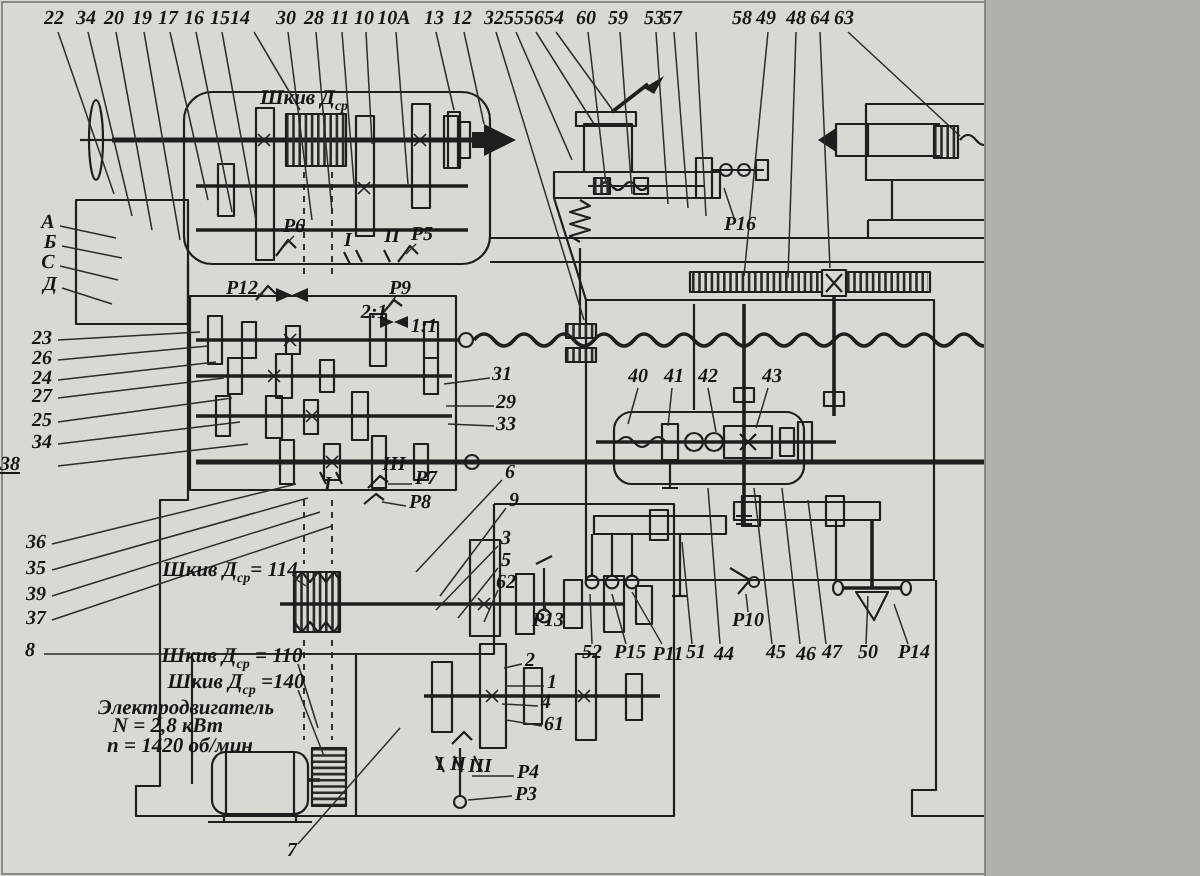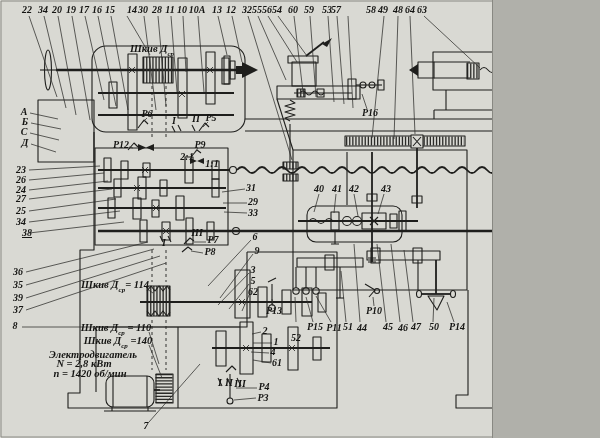--- a/index.html
+++ b/index.html
@@ -316,21 +316,21 @@
         <line x1="149" y1="345" x2="162" y2="378" class="lead"></line>
       </g>
   </svg>
 <div class="lbl" style="left: 27px; top: 10px;">22</div>
     <div class="lbl" style="left: 43px; top: 10px;">34</div>
     <div class="lbl" style="left: 57px; top: 10px;">20</div>
     <div class="lbl" style="left: 71px; top: 10px;">19</div>
     <div class="lbl" style="left: 84px; top: 10px;">17</div>
     <div class="lbl" style="left: 97px; top: 10px;">16</div>
     <div class="lbl" style="left: 110px; top: 10px;">15</div>
-    <div class="lbl" style="left: 132px; top: 10px;">14</div>
+    <div class="lbl" style="left: 120px; top: 10px;">14</div>
     <div class="lbl" style="left: 143px; top: 10px;">30</div>
     <div class="lbl" style="left: 157px; top: 10px;">28</div>
     <div class="lbl" style="left: 170px; top: 10px;">11</div>
     <div class="lbl" style="left: 182px; top: 10px;">10</div>
     <div class="lbl" style="left: 197px; top: 10px;">10А</div>
     <div class="lbl" style="left: 217px; top: 10px;">13</div>
     <div class="lbl" style="left: 231px; top: 10px;">12</div>
     <div class="lbl" style="left: 247px; top: 10px; text-align: right;">32</div>
     <div class="lbl" style="left: 257px; top: 10px;">55</div>
     <div class="lbl" style="left: 267px; top: 10px;">56</div>
@@ -348,21 +348,21 @@
     <div class="lbl" style="left: 24px; top: 112px;">А</div>
     <div class="lbl" style="left: 25px; top: 122px;">Б</div>
     <div class="lbl" style="left: 24px; top: 132px;">С</div>
     <div class="lbl" style="left: 25px; top: 143px;">Д</div>
     <div class="lbl" style="left: 21px; top: 170px;">23</div>
     <div class="lbl" style="left: 21px; top: 180px;">26</div>
     <div class="lbl" style="left: 21px; top: 190px;">24</div>
     <div class="lbl" style="left: 21px; top: 199px; text-align: right;">27</div>
     <div class="lbl" style="left: 21px; top: 211px;">25</div>
     <div class="lbl" style="left: 21px; top: 222px;">34</div>
-    <div class="lbl" style="left: 27px; top: 233px; text-decoration: underline;">38</div>
+    <div class="lbl" style="left: 5px; top: 233px; text-decoration: underline;">38</div>
     <div class="lbl" style="left: 18px; top: 272px;">36</div>
     <div class="lbl" style="left: 18px; top: 285px;">35</div>
     <div class="lbl" style="left: 18px; top: 298px;">39</div>
     <div class="lbl" style="left: 18px; top: 310px;">37</div>
     <div class="lbl" style="left: 15px; top: 326px;">8</div>
     <div class="lbl" style="left: 147px; top: 114px;">Р6</div>
     <div class="lbl" style="left: 174px; top: 121px;">I</div>
     <div class="lbl" style="left: 196px; top: 119px;">II</div>
     <div class="lbl" style="left: 211px; top: 118px;">Р5</div>
     <div class="lbl" style="left: 121px; top: 145px;">Р12</div>
@@ -380,21 +380,21 @@
     <div class="lbl" style="left: 213px; top: 240px;">Р7</div>
     <div class="lbl" style="left: 210px; top: 252px;">Р8</div>
     <div class="lbl" style="left: 197px; top: 233px;">III</div>
     <div class="lbl" style="left: 164px; top: 243px;">I</div>
     <div class="lbl" style="left: 319px; top: 189px;">40</div>
     <div class="lbl" style="left: 337px; top: 189px;">41</div>
     <div class="lbl" style="left: 354px; top: 189px;">42</div>
     <div class="lbl" style="left: 386px; top: 189px;">43</div>
     <div class="lbl" style="left: 370px; top: 113px;">Р16</div>
     <div class="lbl" style="left: 274px; top: 311px;">Р13</div>
-    <div class="lbl" style="left: 296px; top: 338px;">52</div>
+    <div class="lbl" style="left: 296px; top: 327px;">52</div>
     <div class="lbl" style="left: 315px; top: 327px;">Р15</div>
     <div class="lbl" style="left: 334px; top: 328px;">Р11</div>
     <div class="lbl" style="left: 348px; top: 327px;">51</div>
     <div class="lbl" style="left: 362px; top: 328px;">44</div>
     <div class="lbl" style="left: 374px; top: 311px;">Р10</div>
     <div class="lbl" style="left: 388px; top: 327px;">45</div>
     <div class="lbl" style="left: 403px; top: 328px;">46</div>
     <div class="lbl" style="left: 416px; top: 327px; text-align: center;">47</div>
     <div class="lbl" style="left: 434px; top: 327px;">50</div>
     <div class="lbl" style="left: 457px; top: 327px;">Р14</div>

